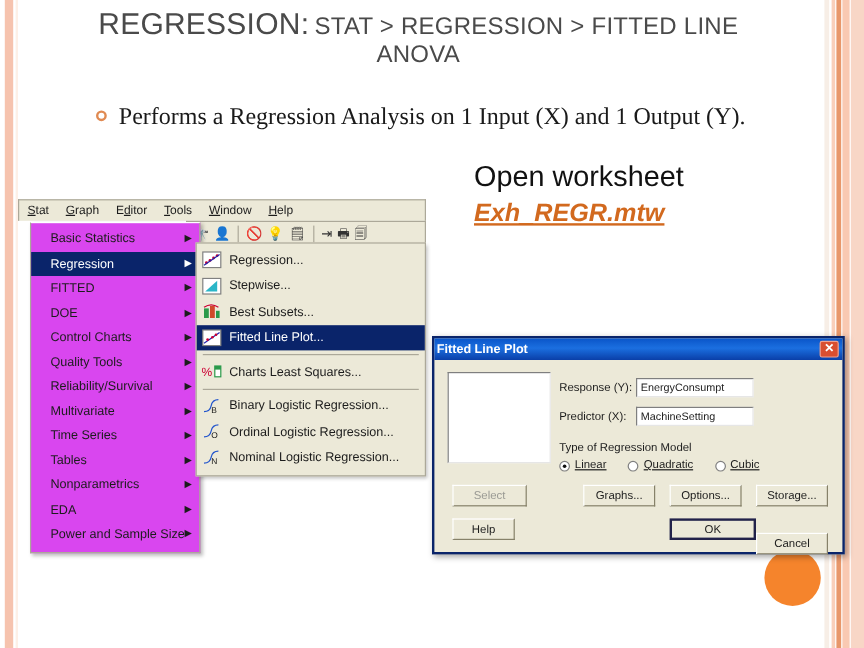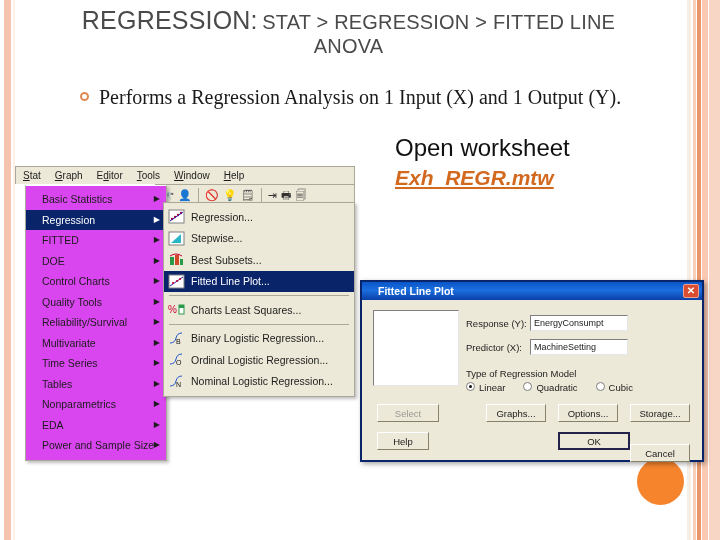--- a/index.html
+++ b/index.html
@@ -199,21 +199,21 @@
     left: 360px; top: 280px;
     width: 344px; height: 182px;
     background: #ece9d8;
     border: 2px solid #0a246a;
     box-shadow: 2px 2px 5px rgba(0,0,0,.35);
   }
   .dlg-title {
     height: 18px;
     background: linear-gradient(to bottom,#0a55c8 0%,#1b6fe0 45%,#0a3fa8 100%);
     display: flex; align-items: center;
-    padding: 0 3px 0 16px;
+    padding: 0 3px 0 2px;
   }
   .dlg-title-text {
     flex: 1;
     color: #ffffff;
     font-size: 10.5px;
     font-weight: bold;
   }
   .dlg-close {
     width: 16px; height: 14px;
     background: #d94e30;
@@ -256,21 +256,21 @@
     font-size: 9px;
     color: #1c1c1c;
     padding: 0 3px;
     display: flex; align-items: center;
     overflow: hidden;
   }
 
   .model-group { position: absolute; left: 104px; top: 68px; }
   .model-title { font-size: 9.5px; color: #1c1c1c; margin-bottom: 3px; }
   .radio-row { display: flex; align-items: center; gap: 18px; }
-  .radio { display: flex; align-items: flex-start; font-size: 9.5px; color: #1c1c1c; }
+  .radio { display: flex; align-items: flex-end; font-size: 9.5px; color: #1c1c1c; text-decoration: underline; }
   .radio .dot {
     width: 9px; height: 9px;
     border-radius: 50%;
     background: #ffffff;
     border: 1px solid #7f7f7f;
     margin-right: 4px;
     position: relative;
     flex: 0 0 auto;
   }
   .radio.on .dot::after {

